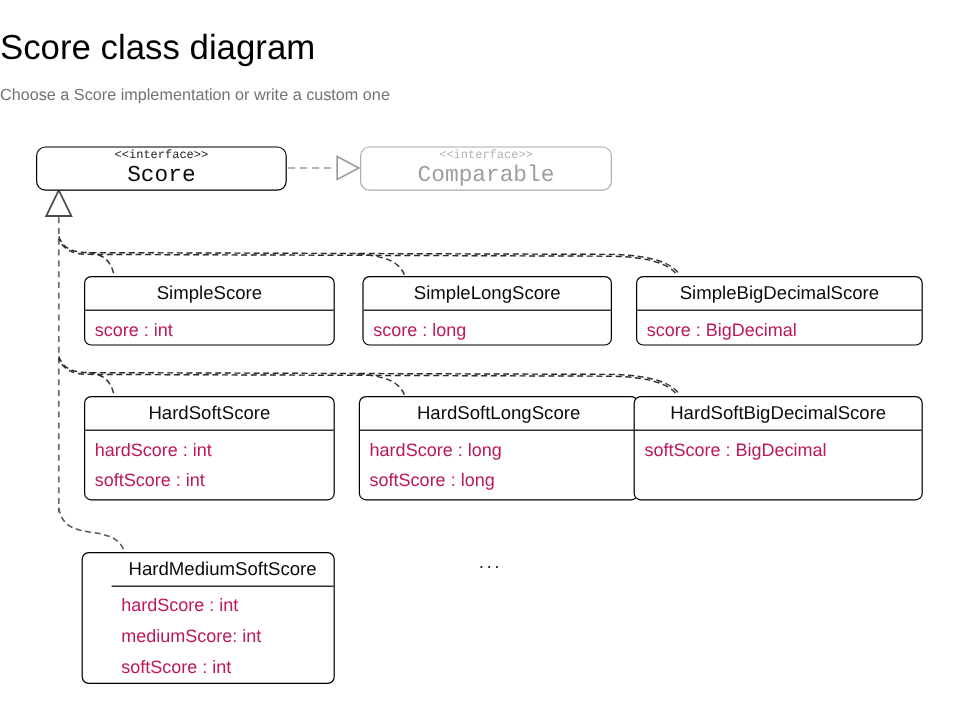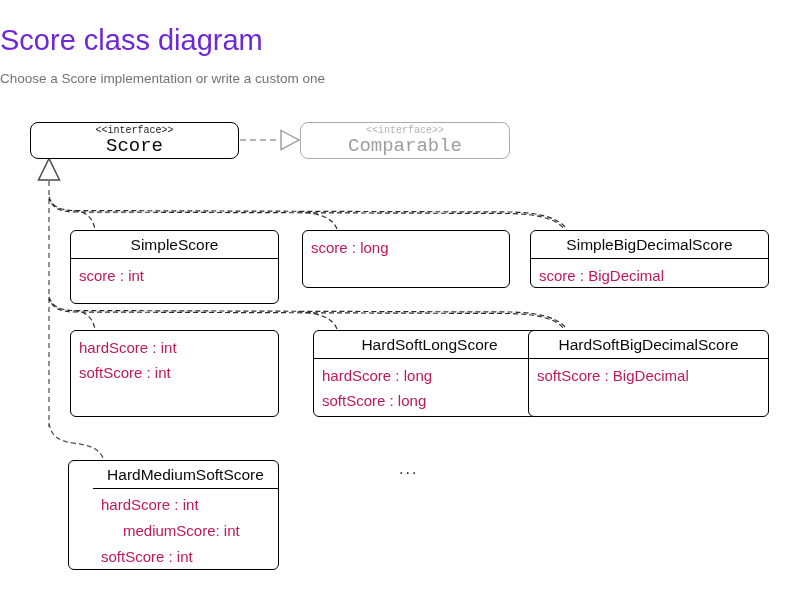--- a/index.html
+++ b/index.html
@@ -1,20 +1,20 @@
 <!DOCTYPE html>
 <html><head>
 <meta charset="utf-8">
 <style>
   html,body{margin:0;padding:0;}
   body{
     width:800px;height:600px;position:relative;background:#ffffff;
     font-family:"Liberation Sans", sans-serif;color:#000;overflow:hidden;
   }
-  .title{position:absolute;left:0;top:24px;width:800px;font-size:29px;line-height:32px;color:#6d28d9;}
+  .title{position:absolute;left:0;top:24px;width:800px;font-size:29px;line-height:32px;color:#000000;}
   .subtitle{position:absolute;left:0;top:71px;width:800px;font-size:13.5px;line-height:16px;color:#737373;}
 
   svg.connectors{position:absolute;left:0;top:0;z-index:0;}
 
   .iface{
     position:absolute;z-index:2;box-sizing:border-box;height:37px;
     border:1.5px solid #000;border-radius:8px;background:#fff;
     display:flex;flex-direction:column;align-items:center;justify-content:center;font-family:Liberation Mono, monospace;
   }
   .iface .stereo{font-size:10px;line-height:11px;color:#1a1a1a;}
@@ -67,60 +67,62 @@
 
 <div class="iface" style="left:30px;top:122px;width:209px;">
   <div class="stereo">&lt;&lt;interface&gt;&gt;</div>
   <div class="iname">Score</div>
 </div>
 <div class="iface muted" style="left:300px;top:122px;width:210px;">
   <div class="stereo">&lt;&lt;interface&gt;&gt;</div>
   <div class="iname">Comparable</div>
 </div>
 
-<div class="cls" style="left:70px;top:230px;width:209px;height:74px;">
+<div class="cls" style="left:70px;top:230px;width:209px;height:58px;">
   <div class="cls-title">SimpleScore</div>
   <div class="cls-attrs">
     <div class="attr">score : int</div>
   </div>
 </div>
 <div class="cls" style="left:302px;top:230px;width:208px;height:58px;">
+  <div class="cls-title">SimpleLongScore</div>
   <div class="cls-attrs">
     <div class="attr">score : long</div>
   </div>
 </div>
 <div class="cls" style="left:530px;top:230px;width:239px;height:58px;">
   <div class="cls-title">SimpleBigDecimalScore</div>
   <div class="cls-attrs">
     <div class="attr">score : BigDecimal</div>
   </div>
 </div>
 
 <div class="cls" style="left:70px;top:330px;width:209px;height:87px;">
+  <div class="cls-title">HardSoftScore</div>
   <div class="cls-attrs">
     <div class="attr">hardScore : int</div>
     <div class="attr">softScore : int</div>
   </div>
 </div>
-<div class="cls" style="left:313px;top:330px;width:233px;height:87px;">
+<div class="cls" style="left:299px;top:330px;width:233px;height:87px;">
   <div class="cls-title">HardSoftLongScore</div>
   <div class="cls-attrs">
     <div class="attr">hardScore : long</div>
     <div class="attr">softScore : long</div>
   </div>
 </div>
 <div class="cls" style="left:528px;top:330px;width:241px;height:87px;">
   <div class="cls-title">HardSoftBigDecimalScore</div>
   <div class="cls-attrs">
     <div class="attr">softScore : BigDecimal</div>
   </div>
 </div>
 
 <div class="cls" style="left:68px;top:460px;width:211px;height:110px;padding-left:24px;">
   <div class="cls-title">HardMediumSoftScore</div>
   <div class="cls-attrs" style="padding-top:3px;">
     <div class="attr" style="line-height:26px;">hardScore : int</div>
-    <div class="attr" style="line-height:26px;margin-left:22px;">mediumScore: int</div>
+    <div class="attr" style="line-height:26px;">mediumScore: int</div>
     <div class="attr" style="line-height:26px;">softScore : int</div>
   </div>
 </div>
 
 <div class="ellipsis" style="left:399px;top:460px;">...</div>
 
 </body></html>

